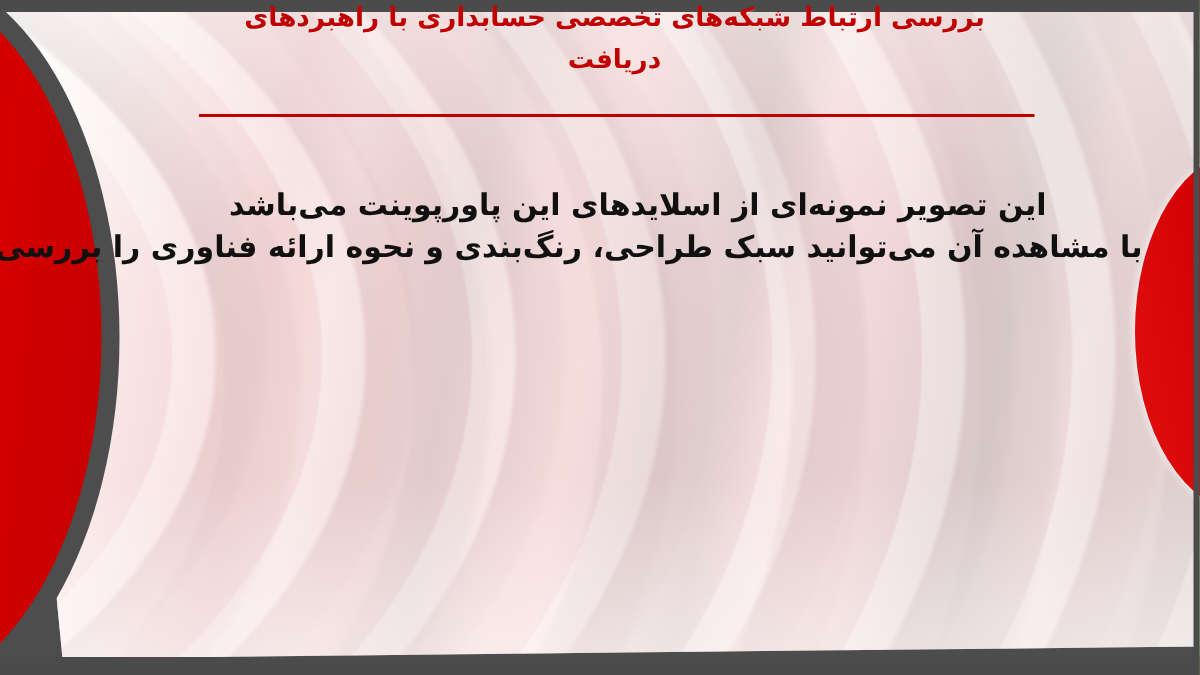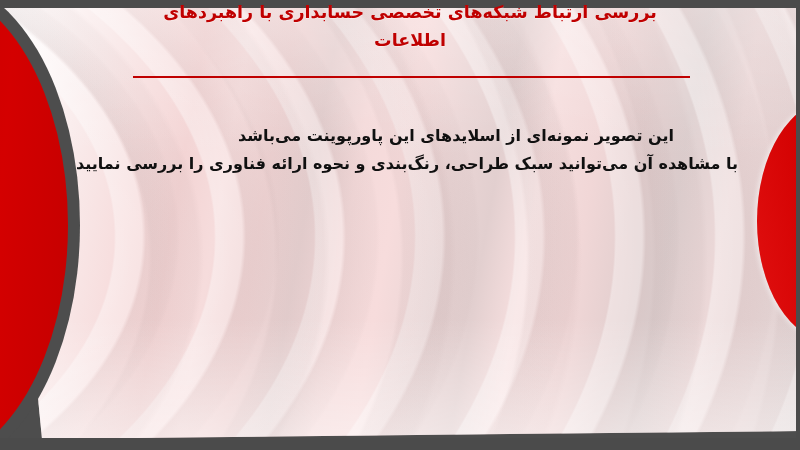--- a/index.html
+++ b/index.html
@@ -164,27 +164,27 @@
     position: absolute;
     left: 133px;
     top: 76px;
     width: 557px;
     height: 2px;
     background: #c00000;
   }
 
   .body-block {
     position: absolute;
-    left: 48px;
+    left: 72px;
     top: 122px;
     width: 690px;
     direction: rtl;
     text-align: right;
     color: #101010;
-    font-size: 16px;
+    font-size: 20px;
     line-height: 28px;
     font-weight: 600;
   }
   .body-line { display: block; white-space: nowrap; }
   .body-line.l1 { padding-right: 64px; }
   .body-line.l2 { padding-right: 0px; }
   .body-line.l3 { padding-right: 10px; }
 </style>
 </head>
 <body>
@@ -202,21 +202,21 @@
   <div class="red-left-outline"></div>
   <div class="red-left"></div>
   <div class="red-right"></div>
 
   <div class="bar-top"></div>
   <div class="bar-bottom"></div>
   <div class="bar-right"></div>
 
   <div class="title-block">
     <span class="title-line">بررسی ارتباط شبکه‌های تخصصی حسابداری با راهبردهای</span>
-    <span class="title-line">اطلاعات</span>
+    <span class="title-line">دریافت</span>
   </div>
   <div class="title-rule"></div>
 
   <div class="body-block">
     <span class="body-line l1">این تصویر نمونه‌ای از اسلایدهای این پاورپوینت می‌باشد</span>
     <span class="body-line l2">با مشاهده آن می‌توانید سبک طراحی، رنگ‌بندی و نحوه ارائه فناوری را بررسی نمایید</span>
   </div>
 
 </div>
 

